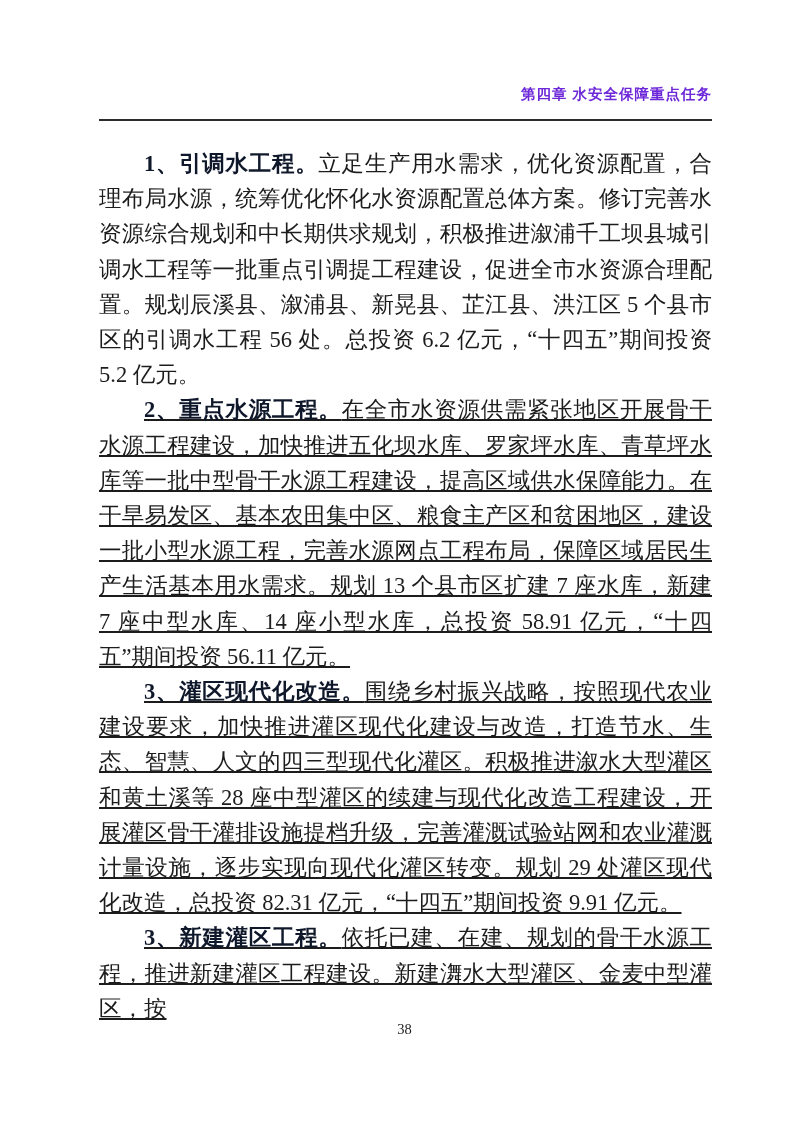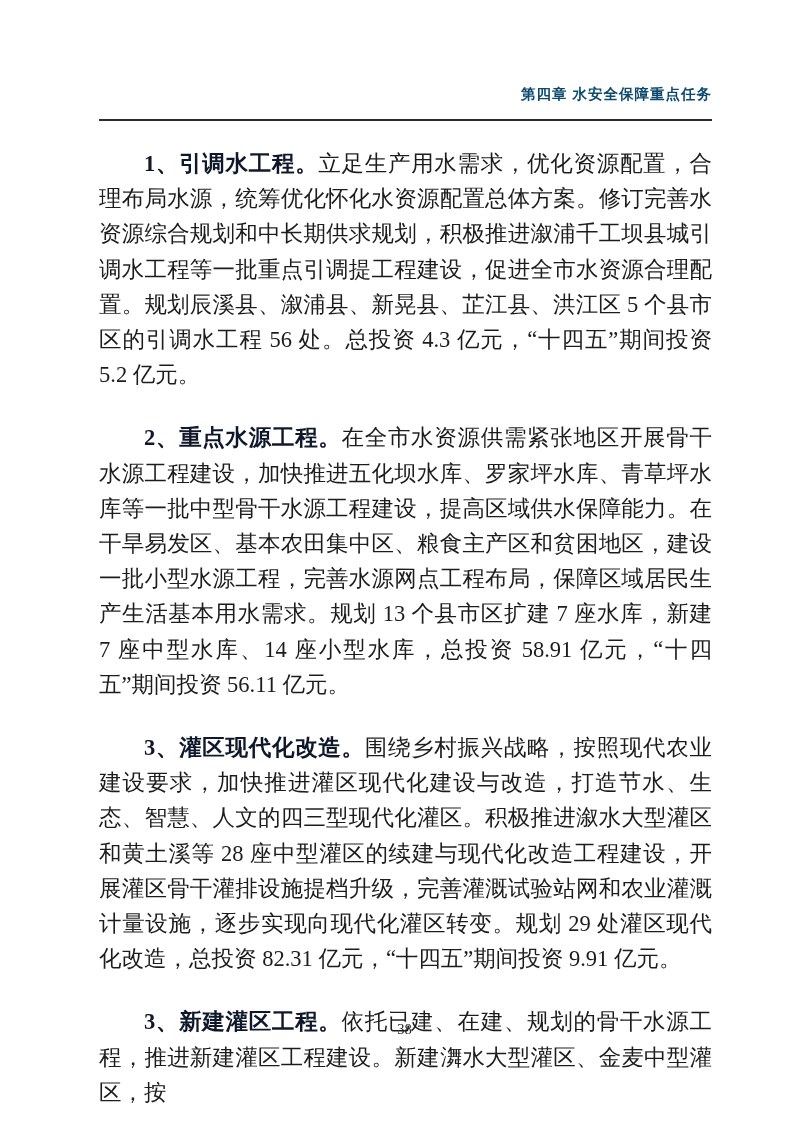--- a/index.html
+++ b/index.html
@@ -19,21 +19,21 @@
   .running-header {
     position: absolute;
     top: 85px;
     left: 99px;
     width: 613px;
     text-align: right;
     font-family: "Liberation Sans", sans-serif;
     font-weight: bold;
     font-size: 14.5px;
     letter-spacing: 1px;
-    color: #0c4a6e;
+    color: #6d28d9;
     white-space: nowrap;
   }
   .header-rule {
     position: absolute;
     top: 119px;
     left: 99px;
     width: 613px;
     height: 0;
     border-top: 2.5px solid #2c2c2c;
   }
@@ -46,21 +46,22 @@
     line-height: 35.2px;
     text-align: justify;
     text-justify: inter-ideograph;
     color: #1c1c1c;
   }
   .para {
     margin: 0;
     text-indent: 2em;
   }
   .para + .para {
-    margin-top: 28px;
+    margin-top: 0;
+    text-decoration: underline;
   }
   .para .lead {
     font-weight: bold;
     color: #0f172a;
   }
   .footer {
     position: absolute;
     top: 1021px;
     left: 8px;
     width: 793px;
@@ -73,21 +74,21 @@
 <body>
 
 <div class="page">
 
   <div class="running-header">第四章 水安全保障重点任务</div>
 
   <div class="header-rule"></div>
 
   <div class="doc-body">
 
-    <p class="para"><span class="lead">1、引调水工程。</span><span>立足生产用水需求，优化资源配置，合理布局水源，统筹优化怀化水资源配置总体方案。修订完善水资源综合规划和中长期供求规划，积极推进溆浦千工坝县城引调水工程等一批重点引调提工程建设，促进全市水资源合理配置。规划辰溪县、溆浦县、新晃县、芷江县、洪江区 5 个县市区的引调水工程 56 处。总投资 4.3 亿元，“十四五”期间投资 5.2 亿元。</span></p>
+    <p class="para"><span class="lead">1、引调水工程。</span><span>立足生产用水需求，优化资源配置，合理布局水源，统筹优化怀化水资源配置总体方案。修订完善水资源综合规划和中长期供求规划，积极推进溆浦千工坝县城引调水工程等一批重点引调提工程建设，促进全市水资源合理配置。规划辰溪县、溆浦县、新晃县、芷江县、洪江区 5 个县市区的引调水工程 56 处。总投资 6.2 亿元，“十四五”期间投资 5.2 亿元。</span></p>
 
     <p class="para"><span class="lead">2、重点水源工程。</span><span>在全市水资源供需紧张地区开展骨干水源工程建设，加快推进五化坝水库、罗家坪水库、青草坪水库等一批中型骨干水源工程建设，提高区域供水保障能力。在干旱易发区、基本农田集中区、粮食主产区和贫困地区，建设一批小型水源工程，完善水源网点工程布局，保障区域居民生产生活基本用水需求。规划 13 个县市区扩建 7 座水库，新建 7 座中型水库、14 座小型水库，总投资 58.91 亿元，“十四五”期间投资 56.11 亿元。</span></p>
 
     <p class="para"><span class="lead">3、灌区现代化改造。</span><span>围绕乡村振兴战略，按照现代农业建设要求，加快推进灌区现代化建设与改造，打造节水、生态、智慧、人文的四三型现代化灌区。积极推进溆水大型灌区和黄土溪等 28 座中型灌区的续建与现代化改造工程建设，开展灌区骨干灌排设施提档升级，完善灌溉试验站网和农业灌溉计量设施，逐步实现向现代化灌区转变。规划 29 处灌区现代化改造，总投资 82.31 亿元，“十四五”期间投资 9.91 亿元。</span></p>
 
     <p class="para"><span class="lead">3、新建灌区工程。</span><span>依托已建、在建、规划的骨干水源工程，推进新建灌区工程建设。新建㵲水大型灌区、金麦中型灌区，按</span></p>
 
   </div>
 
   <div class="footer"><span>38</span></div>

